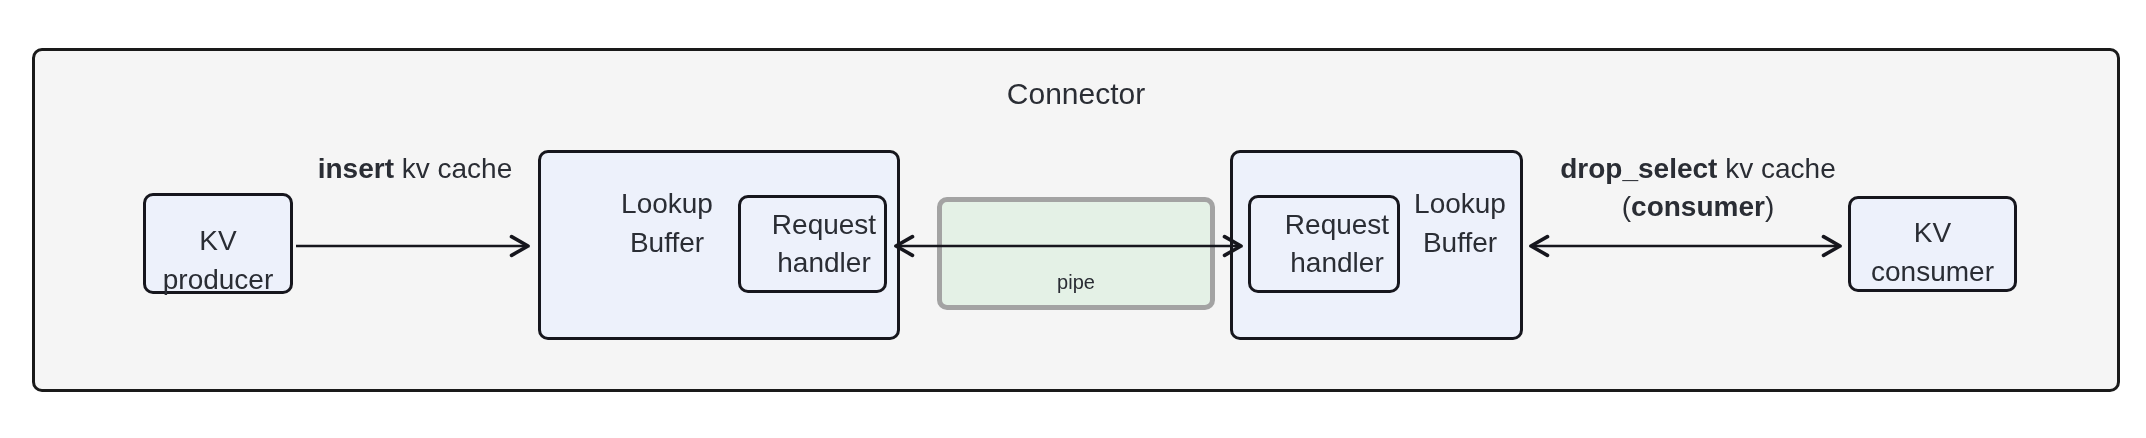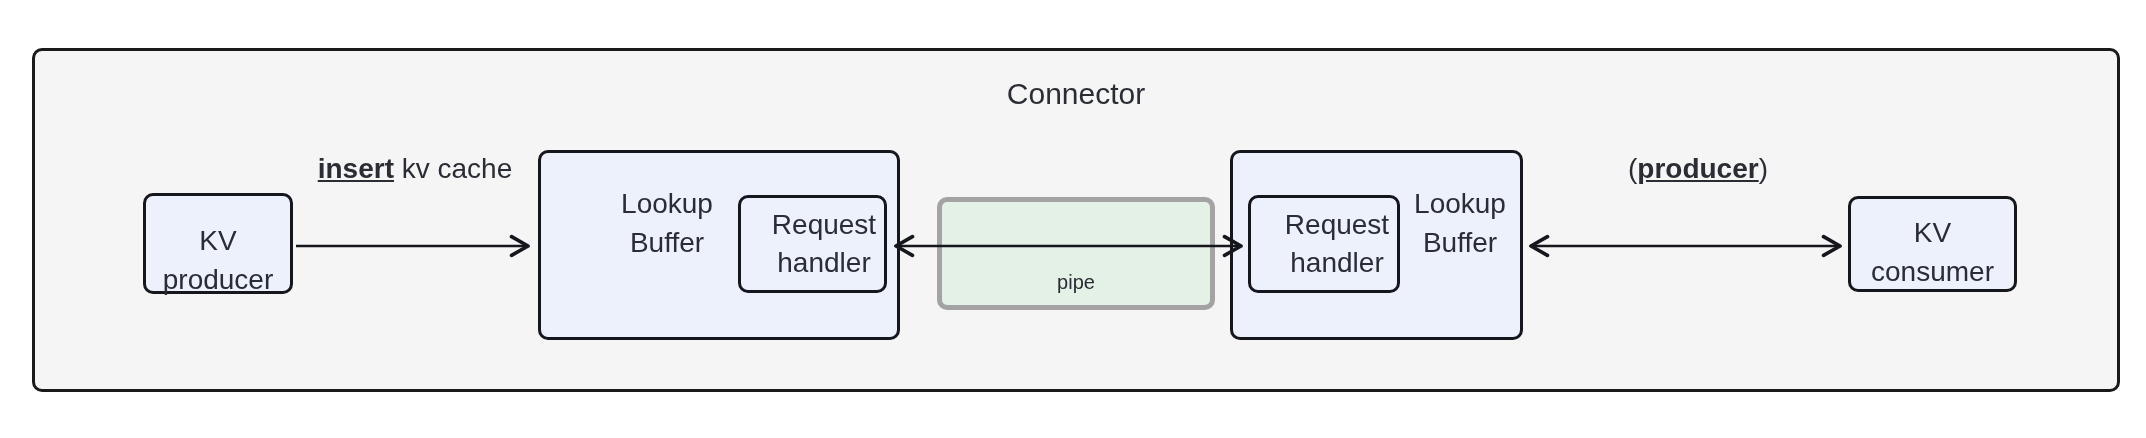--- a/index.html
+++ b/index.html
@@ -106,21 +106,21 @@
 
   .edge-label {
     position: absolute;
     top: 150px;
     width: 340px;
     text-align: center;
     font-size: 28px;
     line-height: 38px;
     color: #2a2d34;
   }
-  .edge-label b { font-weight: bold; text-decoration: underline; }
+  .edge-label b { font-weight: bold; }
   .el-insert { left: 245px; }
   .el-drop   { left: 1528px; }
 
   .arrow-layer {
     position: absolute;
     left: 0; top: 0;
     width: 2146px; height: 438px;
     pointer-events: none;
   }
 </style>
@@ -157,21 +157,22 @@
   <div class="lookup-buffer lb-right">
     <div class="request-handler rh-right">
       <span class="lbl">Request handler</span>
     </div>
     <div class="lb-text">
       <span class="lbl">Lookup Buffer</span>
     </div>
   </div>
 
   <div class="edge-label el-drop">
-    <div><span>(</span><b>producer</b><span>)</span></div>
+    <div><b>drop_select</b><span> kv cache</span></div>
+    <div><span>(</span><b>consumer</b><span>)</span></div>
   </div>
 
   <div class="node kv-consumer">
     <span class="lbl">KV consumer</span>
   </div>
 
   <svg class="arrow-layer" width="2146" height="438" viewBox="0 0 2146 438" xmlns="http://www.w3.org/2000/svg">
     <defs>
       <marker id="arrowHead" viewBox="0 0 12 12" refX="9.5" refY="6" markerWidth="9.5" markerHeight="9.5" markerUnits="strokeWidth" orient="auto-start-reverse">
         <path d="M2,1.5 L10,6 L2,10.5" fill="none" stroke="#16161d" stroke-width="1.8" stroke-linecap="round" stroke-linejoin="round"></path>

